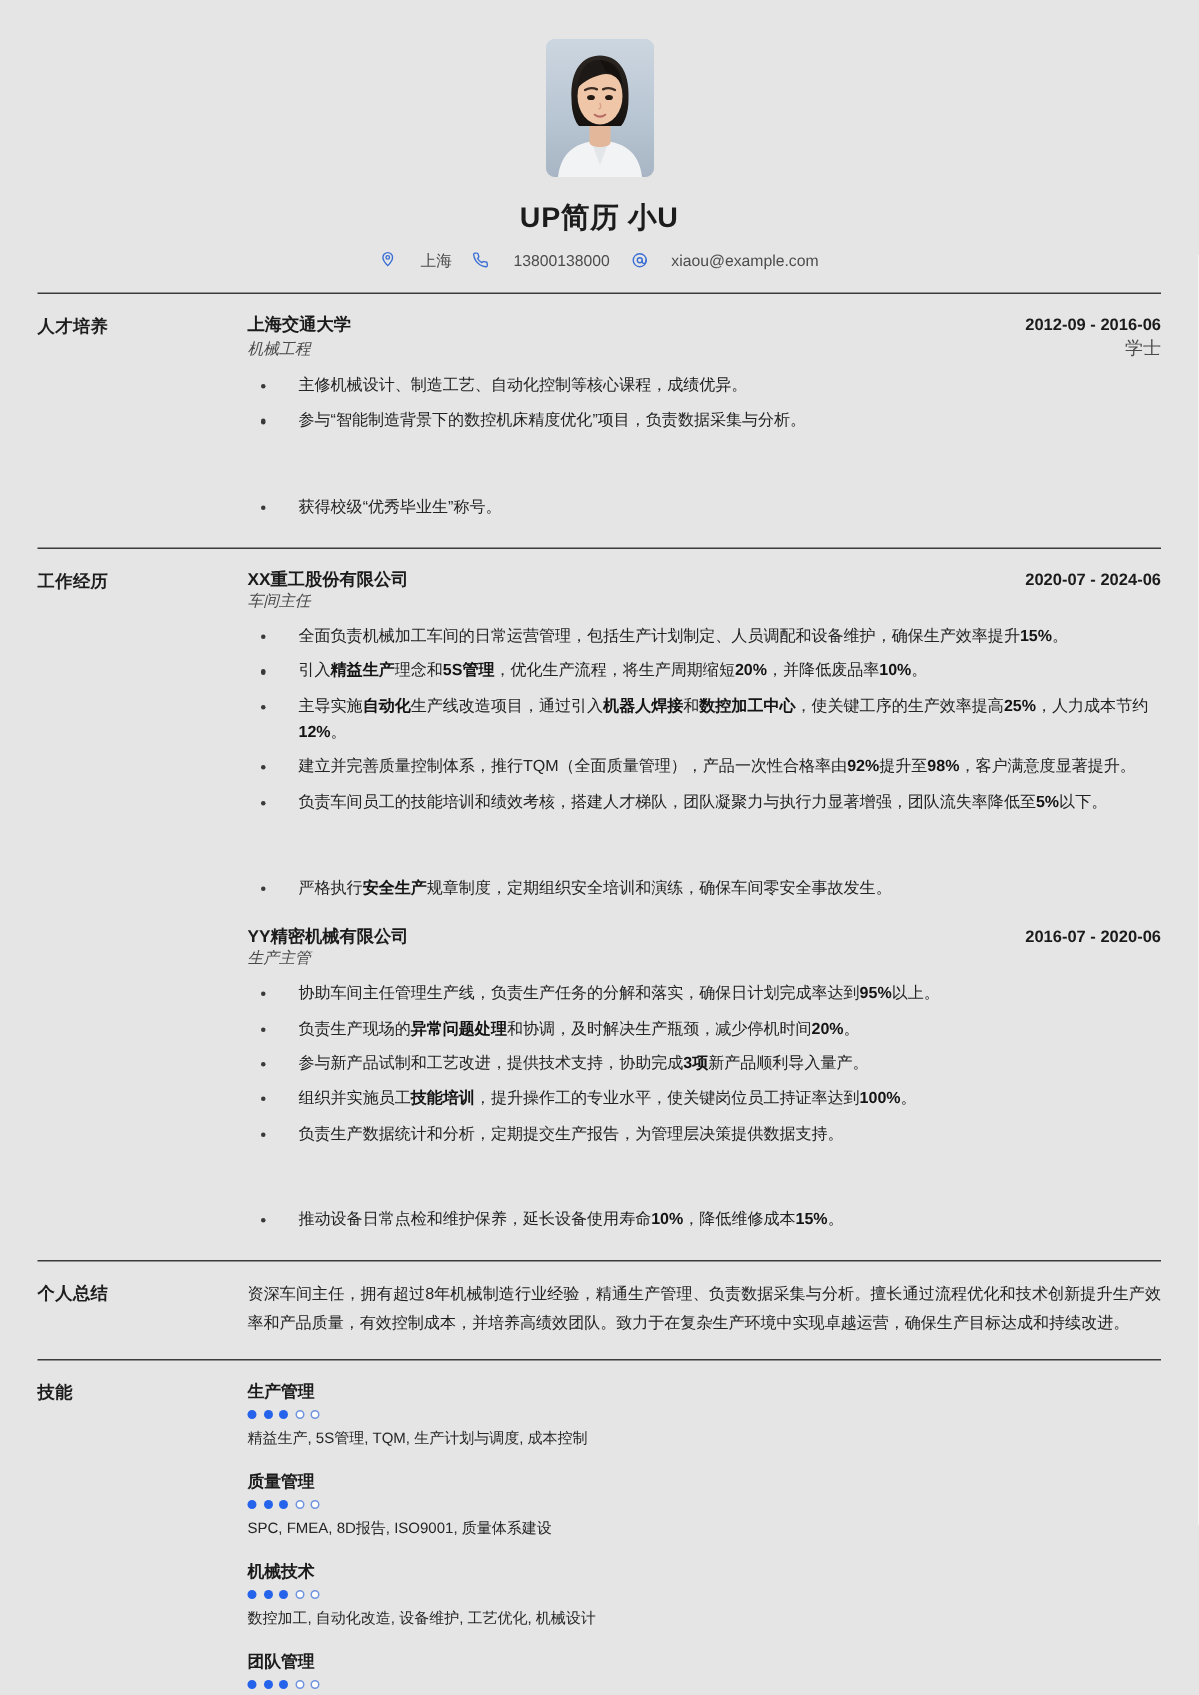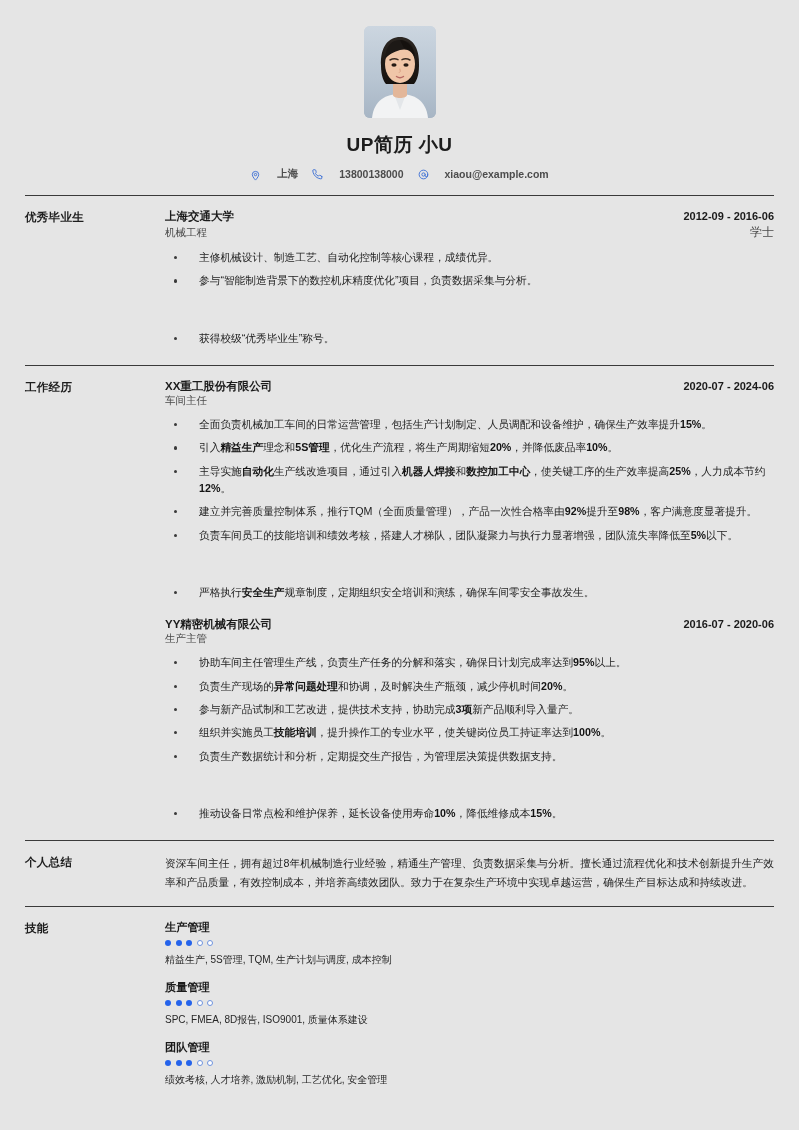--- a/index.html
+++ b/index.html
@@ -49,24 +49,23 @@
     font-size: 10.5px;
     color: #4a4a4a;
     display: flex;
     justify-content: center;
     align-items: center;
     gap: 6px;
     flex-wrap: wrap;
   }
   .contact-item {
     display: inline-flex;
-    align-items: flex-end;
+    align-items: flex-start;
     gap: 16px;
     margin: 0 4px;
-    font-weight: bold;
   }
   .contact-item .ico {
     display: inline-flex;
     align-items: center;
     justify-content: center;
     width: 11px; height: 11px;
     color: #3b6fd4;
   }
   .contact-item .ico svg { width: 11px; height: 11px; display:block; }
   .contact-item .txt { color: #4c4c4c; }
@@ -109,20 +108,21 @@
   }
   .entry-date {
     font-size: 11px;
     font-weight: 700;
     color: #1b1b1b;
     white-space: nowrap;
   }
   .entry-sub {
     font-size: 10.5px;
     color: #4a4a4a;
+    font-style: italic;
   }
   .entry-sub-right {
     font-size: 12px;
     color: #4a4a4a;
     white-space: nowrap;
   }
 
   
   ul.bullets {
     margin: 8px 0 0 0;
@@ -260,21 +260,21 @@
           </svg>
         </span>
         <span class="txt">xiaou@example.com</span>
       </span>
 
     </div>
   </div>
 
   <div id="sections-root">
       <div class="section">
-        <div class="section-label">优秀毕业生</div>
+        <div class="section-label">人才培养</div>
         <div class="section-body">
           <div class="entry">
             <div class="entry-row">
               <div class="entry-title">上海交通大学</div>
               <div class="entry-date">2012-09 - 2016-06</div>
             </div>
             <div class="entry-row">
               <div class="entry-sub">机械工程</div>
               <div class="entry-sub-right">学士</div>
             </div>
@@ -352,20 +352,31 @@
             <div class="dots">
               <span class="dot on"></span>
               <span class="dot on"></span>
               <span class="dot on"></span>
               <span class="dot off"></span>
               <span class="dot off"></span>
             </div>
             <div class="skill-items">SPC, FMEA, 8D报告, ISO9001, 质量体系建设</div>
           </div>
           <div class="skill-group">
+            <div class="skill-name">机械技术</div>
+            <div class="dots">
+              <span class="dot on"></span>
+              <span class="dot on"></span>
+              <span class="dot on"></span>
+              <span class="dot off"></span>
+              <span class="dot off"></span>
+            </div>
+            <div class="skill-items">数控加工, 自动化改造, 设备维护, 工艺优化, 机械设计</div>
+          </div>
+          <div class="skill-group">
             <div class="skill-name">团队管理</div>
             <div class="dots">
               <span class="dot on"></span>
               <span class="dot on"></span>
               <span class="dot on"></span>
               <span class="dot off"></span>
               <span class="dot off"></span>
             </div>
             <div class="skill-items">绩效考核, 人才培养, 激励机制, 工艺优化, 安全管理</div>
           </div>

